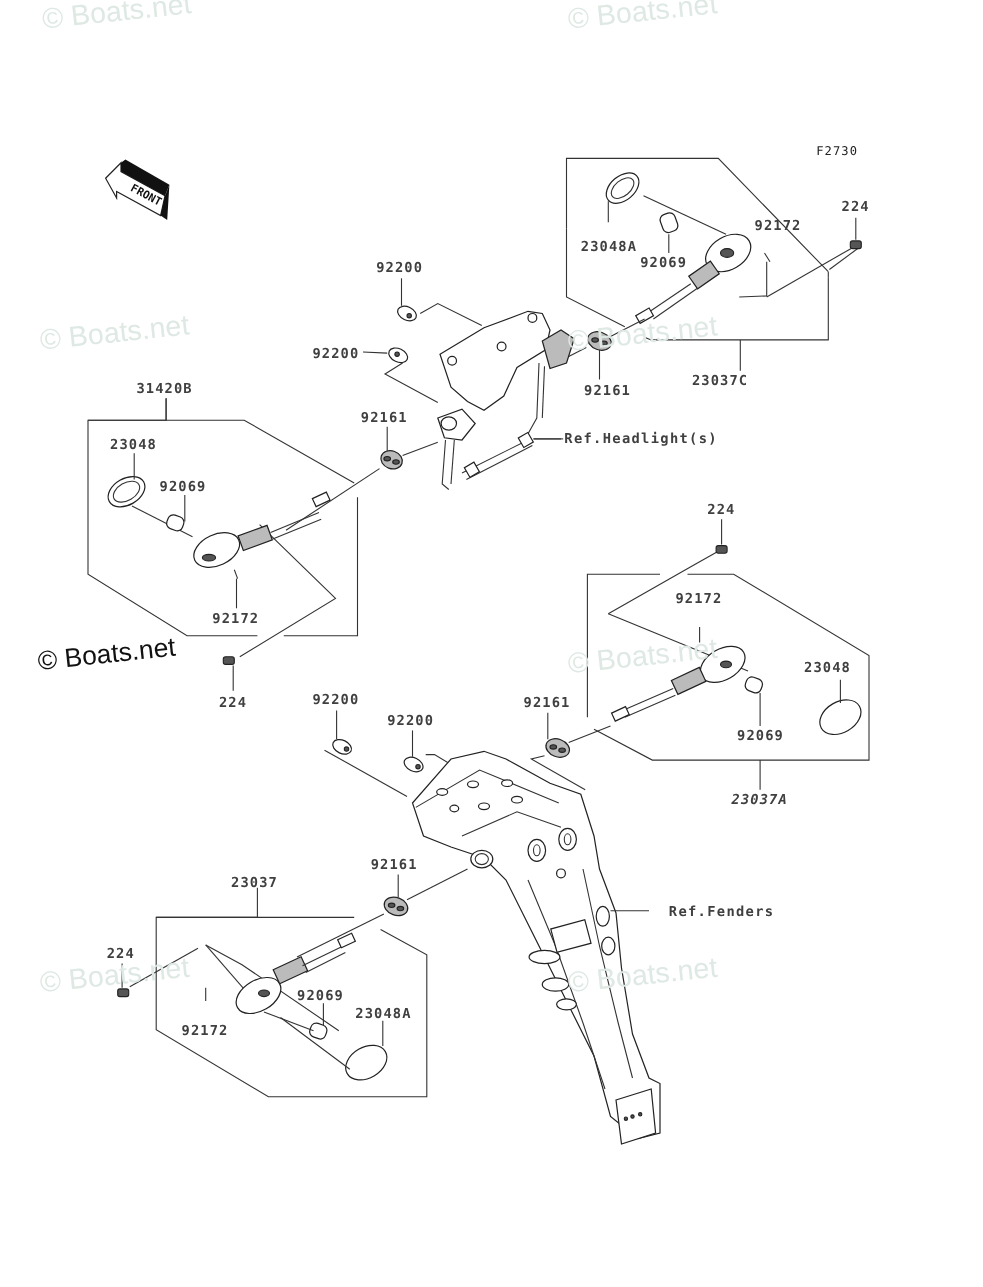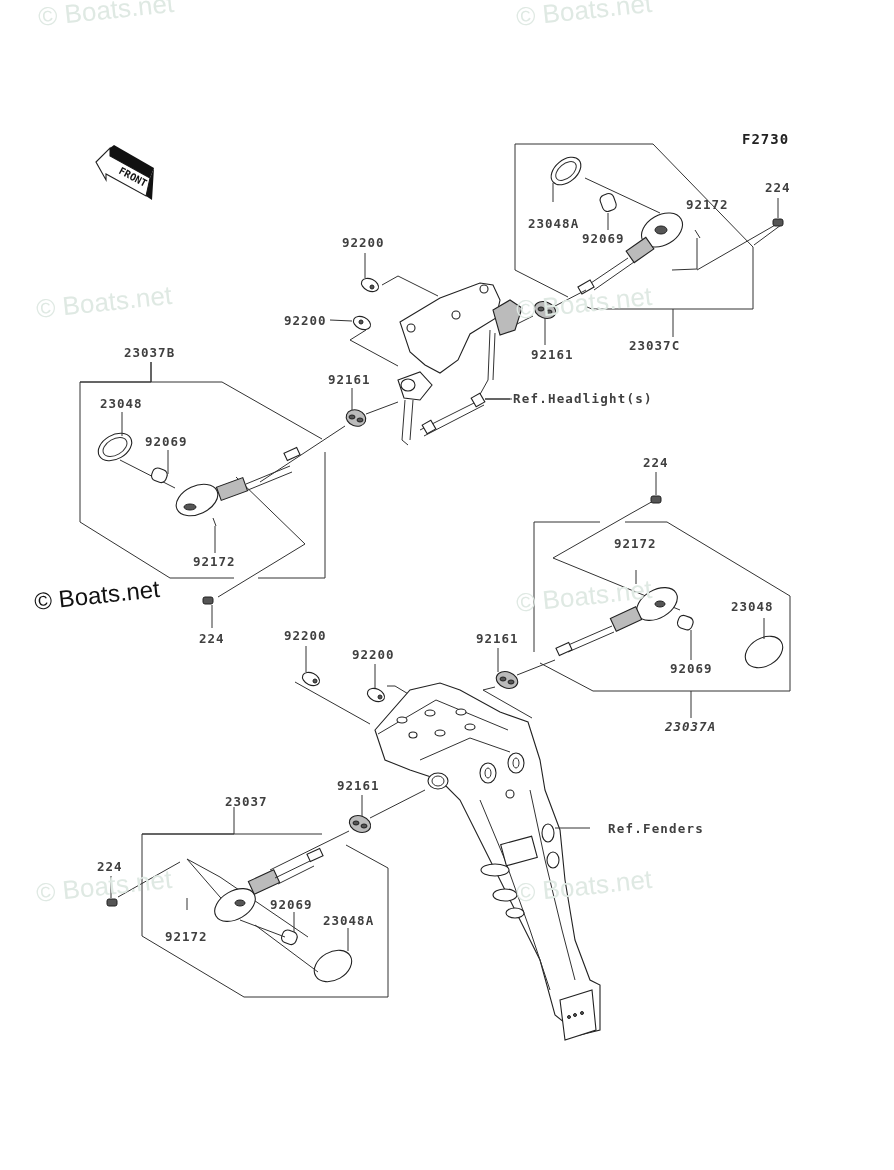--- a/index.html
+++ b/index.html
@@ -2,21 +2,21 @@
 <html><head>
 <meta charset="utf-8">
 <style>
   html, body { margin: 0; padding: 0; background: #ffffff; }
   body { width: 894px; height: 1170px; position: relative; overflow: hidden; font-family: "DejaVu Sans Mono", monospace; }
   #diagram { position: absolute; left: 0; top: 0; width: 894px; height: 1170px; }
   .lbl { position: absolute; font-family: "DejaVu Sans Mono", monospace; font-size: 12.5px; font-weight: bold; color: #404040; letter-spacing: 1px; white-space: nowrap; line-height: 14px; }
   .ref { font-weight: bold; letter-spacing: 1.2px; text-align: right; }
   .wm { position: absolute; font-family: "Liberation Sans", sans-serif; font-size: 26px; color: #dfe9e3; white-space: nowrap; transform: rotate(-6deg); transform-origin: left bottom; }
   .wm-dark { position: absolute; font-family: "Liberation Sans", sans-serif; font-size: 24px; color: #111; white-space: nowrap; transform: rotate(-6deg); transform-origin: left bottom; }
-  .fig { position: absolute; font-family: "DejaVu Sans Mono", monospace; font-size: 14px; color: #222; letter-spacing: 1px; font-weight: bold; }
+  .fig { position: absolute; font-family: "DejaVu Sans Mono", monospace; font-size: 11px; color: #222; letter-spacing: 1px; }
   svg .ln { stroke: #333; stroke-width: 1; fill: none; }
   svg .pt { stroke: #222; stroke-width: 1.1; fill: #fff; }
   svg .ptd { stroke: #222; stroke-width: 1.1; fill: #bbb; }
   svg .ptk { stroke: #222; stroke-width: 1; fill: #555; }
 </style>
 </head>
 <body>
 
 <svg id="diagram" viewBox="0 0 894 1170" xmlns="http://www.w3.org/2000/svg">
 
@@ -291,36 +291,36 @@
 <div class="lbl" style="left:582px; top:232px;">92069</div>
 <div class="lbl" style="left:686px; top:198px;">92172</div>
 <div class="lbl" style="left:765px; top:181px;">224</div>
 <div class="lbl" style="left:531px; top:348px;">92161</div>
 <div class="lbl" style="left:629px; top:339px;">23037C</div>
 
 <div class="lbl" style="left:342px; top:236px;">92200</div>
 <div class="lbl" style="left:284px; top:314px;">92200</div>
 <div class="lbl ref" style="left:513px; top:392px;">Ref.Headlight(s)</div>
 
-<div class="lbl" style="left:124px; top:346px;">23037B</div>
+<div class="lbl" style="left:124px; top:346px;">31420B</div>
 <div class="lbl" style="left:328px; top:373px;">92161</div>
 <div class="lbl" style="left:100px; top:397px;">23048</div>
 <div class="lbl" style="left:145px; top:435px;">92069</div>
 <div class="lbl" style="left:193px; top:555px;">92172</div>
 <div class="lbl" style="left:199px; top:632px;">224</div>
 
 <div class="lbl" style="left:643px; top:456px;">224</div>
 <div class="lbl" style="left:614px; top:537px;">92172</div>
 <div class="lbl" style="left:731px; top:600px;">23048</div>
 <div class="lbl" style="left:670px; top:662px;">92069</div>
 <div class="lbl" style="left:476px; top:632px;">92161</div>
 <div class="lbl" style="left:665px; top:720px;font-style:italic;">23037A</div>
 
 <div class="lbl" style="left:284px; top:629px;">92200</div>
 <div class="lbl" style="left:352px; top:648px;">92200</div>
 <div class="lbl ref" style="left:589px; top:822px;padding-left:19px;">Ref.Fenders</div>
 
-<div class="lbl" style="left:225px; top:795px;">23037</div>
+<div class="lbl" style="left:210px; top:795px;">23037</div>
 <div class="lbl" style="left:337px; top:779px;">92161</div>
 <div class="lbl" style="left:97px; top:860px;">224</div>
 <div class="lbl" style="left:270px; top:898px;">92069</div>
 <div class="lbl" style="left:323px; top:914px;">23048A</div>
 <div class="lbl" style="left:165px; top:930px;">92172</div>
 
 </body></html>

